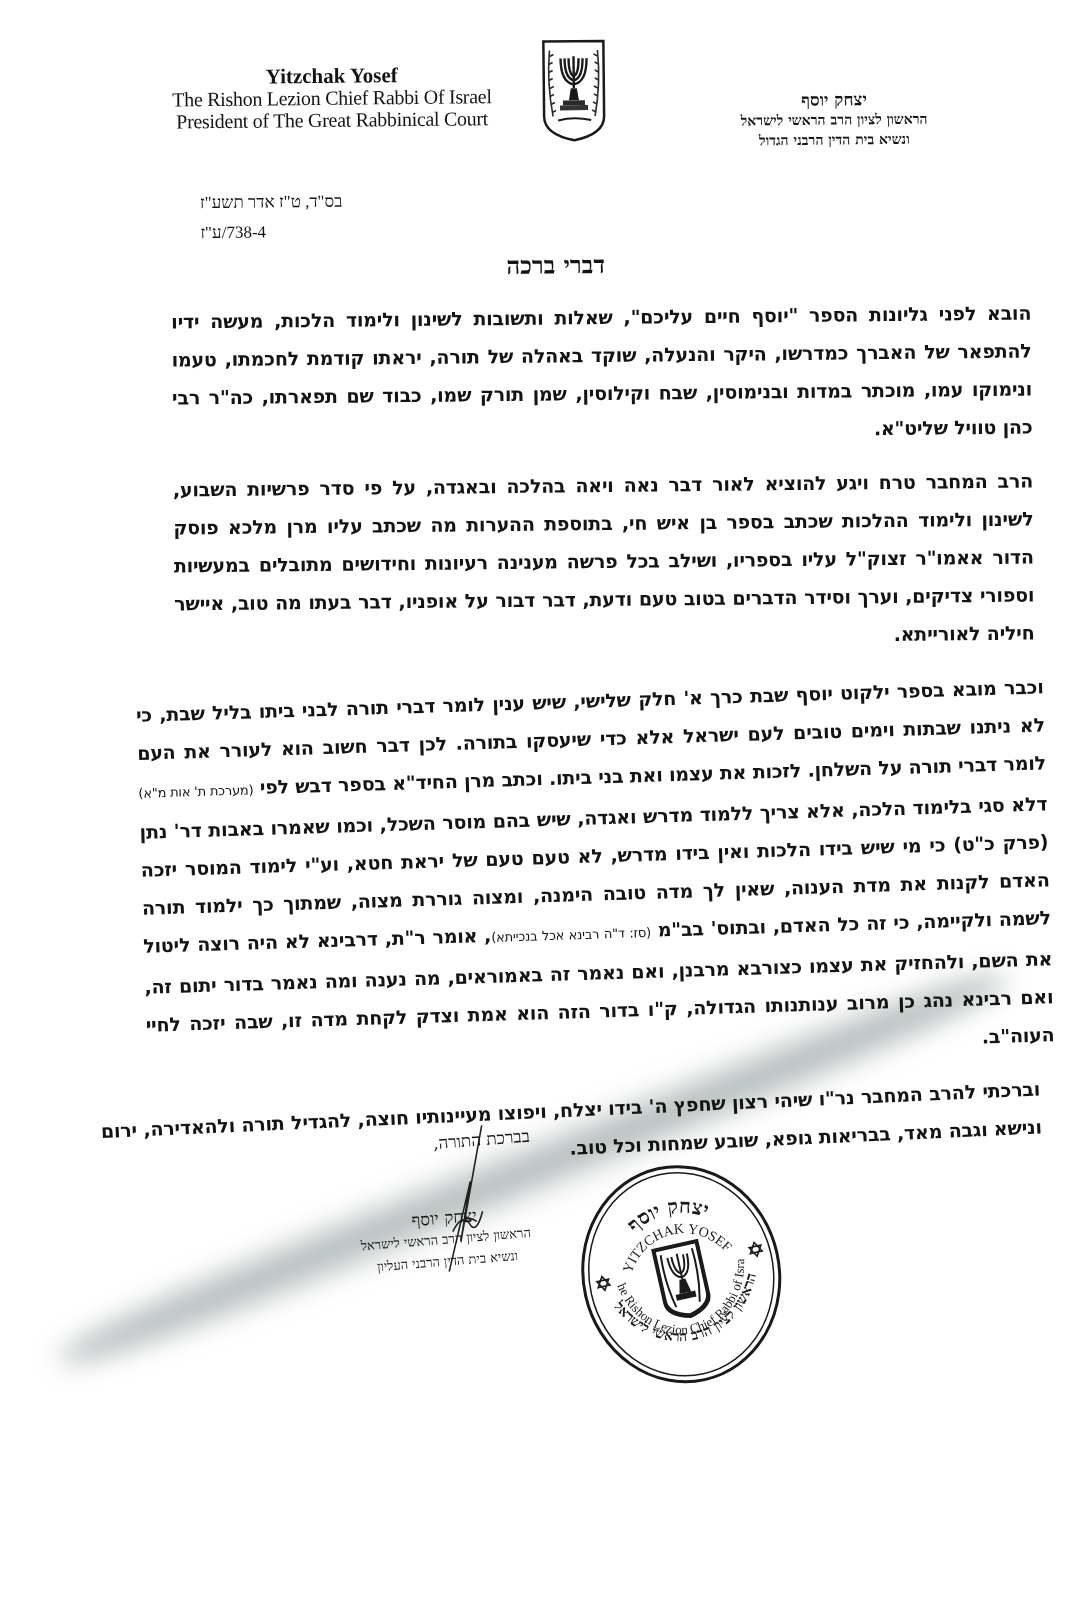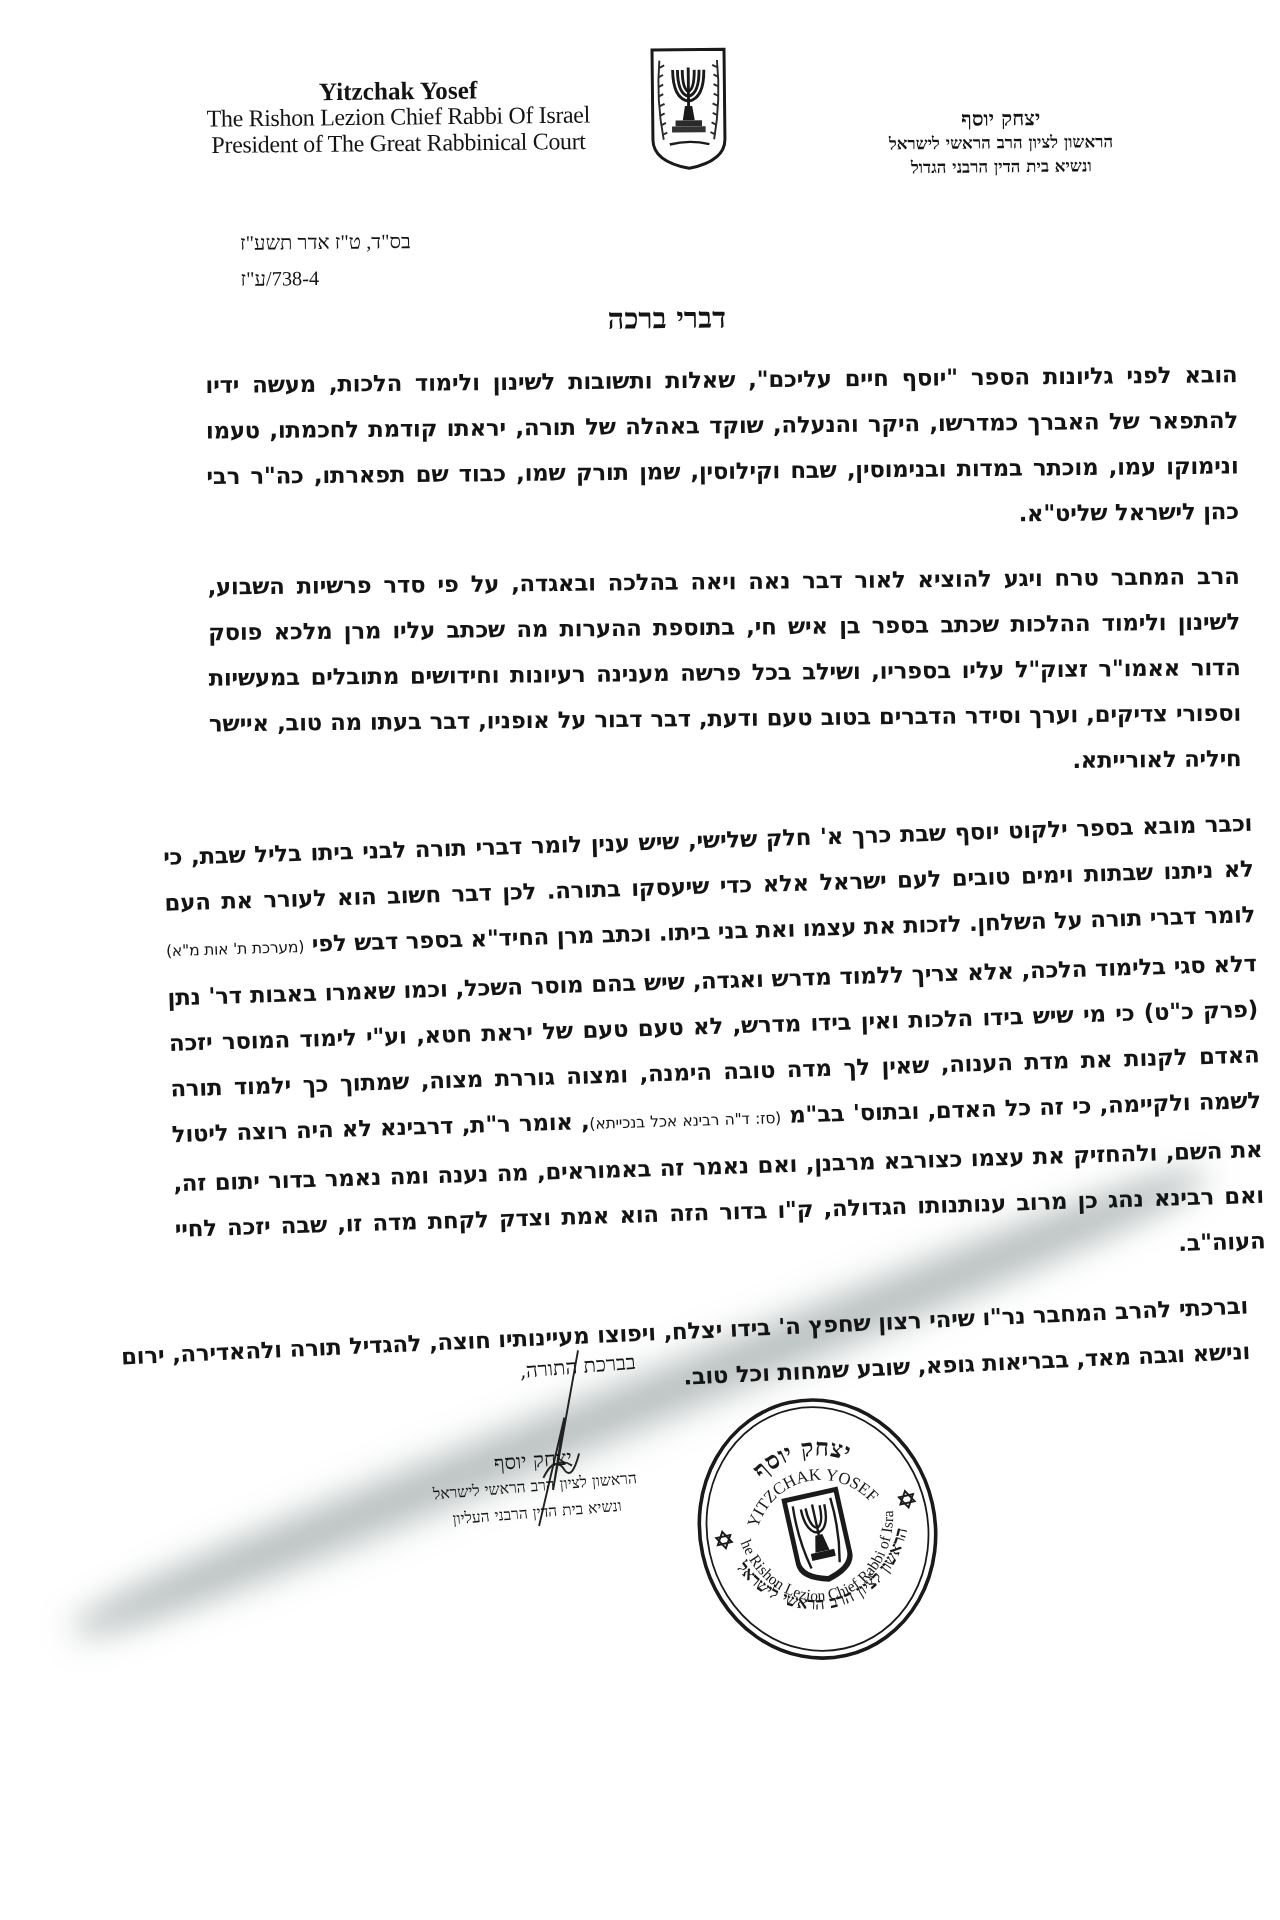--- a/index.html
+++ b/index.html
@@ -183,21 +183,21 @@
   </div>
 
   <div class="meta">
     <div>בס"ד, ט"ז אדר תשע"ז</div>
     <div>738-4/ע"ז</div>
   </div>
 
   <div class="title">דברי ברכה</div>
 
   <div class="body">
-    <p><span>הובא לפני גליונות הספר </span><span>"יוסף חיים עליכם"</span><span>, שאלות ותשובות לשינון ולימוד הלכות, מעשה ידיו להתפאר של האברך כמדרשו, היקר והנעלה, שוקד באהלה של תורה, יראתו קודמת לחכמתו, טעמו ונימוקו עמו, מוכתר במדות ובנימוסין, שבח וקילוסין, שמן תורק שמו, כבוד שם תפארתו, כה"ר רבי </span><span>כהן לישראל</span><span> שליט"א.</span></p>
+    <p><span>הובא לפני גליונות הספר </span><span>"יוסף חיים עליכם"</span><span>, שאלות ותשובות לשינון ולימוד הלכות, מעשה ידיו להתפאר של האברך כמדרשו, היקר והנעלה, שוקד באהלה של תורה, יראתו קודמת לחכמתו, טעמו ונימוקו עמו, מוכתר במדות ובנימוסין, שבח וקילוסין, שמן תורק שמו, כבוד שם תפארתו, כה"ר רבי </span><span>כהן טוויל</span><span> שליט"א.</span></p>
     <p>הרב המחבר טרח ויגע להוציא לאור דבר נאה ויאה בהלכה ובאגדה, על פי סדר פרשיות השבוע, לשינון ולימוד ההלכות שכתב בספר בן איש חי, בתוספת ההערות מה שכתב עליו מרן מלכא פוסק הדור אאמו"ר זצוק"ל עליו בספריו, ושילב בכל פרשה מענינה רעיונות וחידושים מתובלים במעשיות וספורי צדיקים, וערך וסידר הדברים בטוב טעם ודעת, דבר דבור על אופניו, דבר בעתו מה טוב, איישר חיליה לאורייתא.</p>
     <p class="p3"><span>וכבר מובא בספר ילקוט יוסף שבת כרך א' חלק שלישי, שיש ענין לומר דברי תורה לבני ביתו בליל שבת, כי לא ניתנו שבתות וימים טובים לעם ישראל אלא כדי שיעסקו בתורה. לכן דבר חשוב הוא לעורר את העם לומר דברי תורה על השלחן. לזכות את עצמו ואת בני ביתו. וכתב מרן החיד"א בספר דבש לפי </span><span class="small">(מערכת ת' אות מ"א)</span><span> דלא סגי בלימוד הלכה, אלא צריך ללמוד מדרש ואגדה, שיש בהם מוסר השכל, וכמו שאמרו באבות דר' נתן (פרק כ"ט) כי מי שיש בידו הלכות ואין בידו מדרש, לא טעם טעם של יראת חטא, וע"י לימוד המוסר יזכה האדם לקנות את מדת הענוה, שאין לך מדה טובה הימנה, ומצוה גוררת מצוה, שמתוך כך ילמוד תורה לשמה ולקיימה, כי זה כל האדם, ובתוס' בב"מ </span><span class="small">(סז: ד"ה רבינא אכל בנכייתא)</span><span>, אומר ר"ת, דרבינא לא היה רוצה ליטול את השם, ולהחזיק את עצמו כצורבא מרבנן, ואם נאמר זה באמוראים, מה נענה ומה נאמר בדור יתום זה, ואם רבינא נהג כן מרוב ענותנותו הגדולה, ק"ו בדור הזה הוא אמת וצדק לקחת מדה זו, שבה יזכה לחיי העוה"ב.</span></p>
     <p class="p4">וברכתי להרב המחבר נר"ו שיהי רצון שחפץ ה' בידו יצלח, ויפוצו מעיינותיו חוצה, להגדיל תורה ולהאדירה, ירום ונישא וגבה מאד, בבריאות גופא, שובע שמחות וכל טוב.</p>
   </div>
 
   <div class="closing">בברכת התורה,</div>
 
   <svg class="signature" viewBox="0 0 60 160">
     <path d="M52 4 L30 120 L40 60 L18 150 M22 110 q10 -20 18 -6 q6 8 12 -14 M30 100 q8 -6 16 0" stroke="#222" stroke-width="1.6" fill="none"></path>
   </svg>

